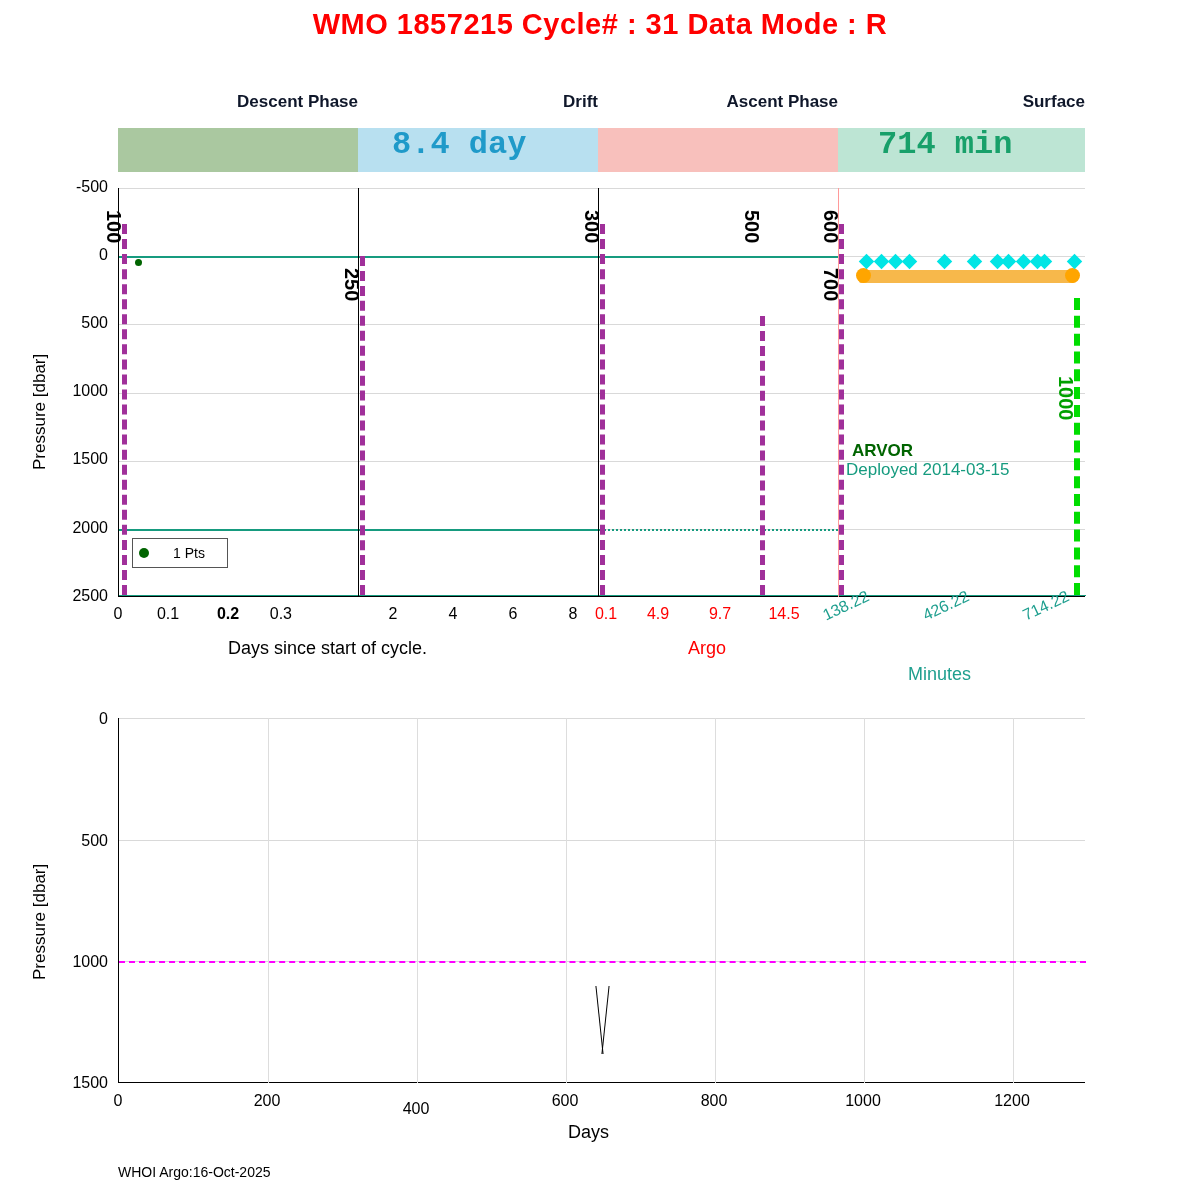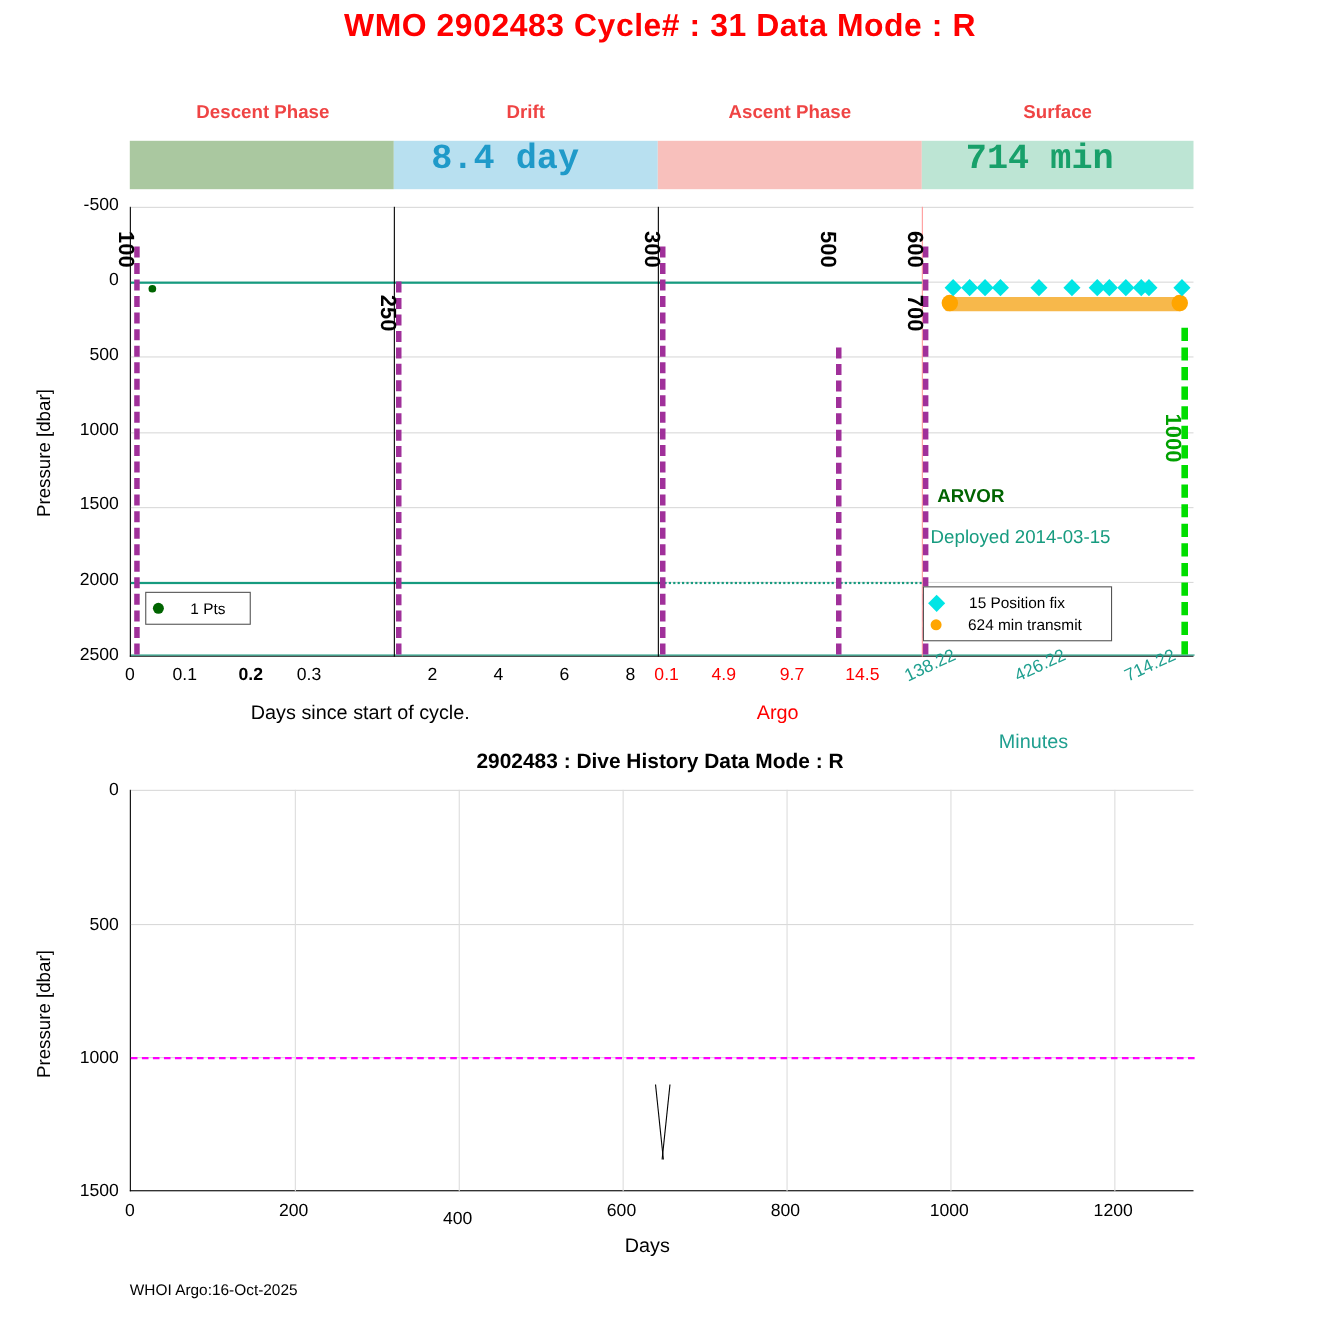--- a/index.html
+++ b/index.html
@@ -4,21 +4,21 @@
 <style>
   html,body{margin:0;padding:0;}
   body{width:1200px;height:1200px;background:#ffffff;font-family:"Liberation Sans",sans-serif;position:relative;overflow:hidden;}
   .abs{position:absolute;}
   #title{top:8px;left:0;width:1200px;text-align:center;color:#ff0000;font-size:29px;font-weight:bold;letter-spacing:0.5px;}
 
   
   #top-panel{left:0;top:60px;width:1200px;height:600px;}
   
   .plotbox{position:absolute;left:118px;top:128px;width:967px;height:409px;border-left:1.5px solid #000;border-bottom:1.5px solid #000;box-sizing:border-box;}
-  .phase-label{position:absolute;font-size:17px;font-weight:bold;color:#ef4444;text-align:center;}
+  .phase-label{position:absolute;font-size:17px;font-weight:bold;color:#0f172a;text-align:right;}
   .band{position:absolute;top:0;height:44px;}
   .band-text{position:absolute;font-size:32px;font-weight:bold;font-family:Liberation Mono, monospace;}
   .ylab{position:absolute;font-size:16px;color:#000;text-align:right;width:60px;}
   .xlab{position:absolute;font-size:16px;color:#000;text-align:center;}
   .gridh{position:absolute;left:0;height:1px;background:#d9d9d9;width:100%;}
   .vline{position:absolute;width:1.4px;background:#000;}
   .vdash{position:absolute;width:0;border-left:5px dashed #a0309a;}
   .vdash-green{position:absolute;width:0;border-left:6px dashed #00dd00;}
   .rot{transform-origin:left top;white-space:nowrap;}
   .axis-title{position:absolute;font-size:18px;}
@@ -29,21 +29,21 @@
   .diamond{width:11px;height:11px;background:#00e5e5;transform:rotate(45deg);display:inline-block;}
 
   
   #bottom-panel{left:0;top:660px;width:1200px;height:500px;}
   .plotbox2{position:absolute;left:118px;top:58px;width:967px;height:365px;border-left:1.5px solid #000;border-bottom:1.5px solid #000;box-sizing:border-box;}
   #foot{left:118px;top:1164px;font-size:14px;color:#000;}
 </style>
 </head>
 <body>
 
-<div class="abs" id="title">WMO 2902483   Cycle# : 31   Data Mode : R</div>
+<div class="abs" id="title">WMO 1857215   Cycle# : 31   Data Mode : R</div>
 
 <div class="abs" id="top-panel">
 
   <div class="phase-label" style="left:120px;top:32px;width:238px;">Descent Phase</div>
   <div class="phase-label" style="left:358px;top:32px;width:240px;">Drift</div>
   <div class="phase-label" style="left:598px;top:32px;width:240px;">Ascent Phase</div>
   <div class="phase-label" style="left:838px;top:32px;width:247px;">Surface</div>
 
   <div class="band" style="left:118px;top:68px;width:240px;background:#aac8a0;"></div>
   <div class="band" style="left:358px;top:68px;width:240px;background:#b8e0f0;"></div>
@@ -101,39 +101,29 @@
 
     <div class="rot" style="position:absolute;left:6px;top:22px;font-size:20px;font-weight:bold;transform:rotate(90deg);">100</div>
     <div class="rot" style="position:absolute;left:244px;top:80px;font-size:20px;font-weight:bold;transform:rotate(90deg);">250</div>
     <div class="rot" style="position:absolute;left:484px;top:22px;font-size:20px;font-weight:bold;transform:rotate(90deg);">300</div>
     <div class="rot" style="position:absolute;left:644px;top:22px;font-size:20px;font-weight:bold;transform:rotate(90deg);">500</div>
     <div class="rot" style="position:absolute;left:723px;top:22px;font-size:20px;font-weight:bold;transform:rotate(90deg);">600</div>
     <div class="rot" style="position:absolute;left:723px;top:80px;font-size:20px;font-weight:bold;transform:rotate(90deg);">700</div>
     <div class="rot" style="position:absolute;left:958px;top:188px;font-size:20px;font-weight:bold;color:#00a000;transform:rotate(90deg);">1000</div>
 
     <div style="position:absolute;left:733px;top:253px;font-size:17px;font-weight:bold;color:#006400;">ARVOR</div>
-    <div style="position:absolute;left:727px;top:291px;font-size:17px;color:#169b7f;">Deployed 2014-03-15</div>
+    <div style="position:absolute;left:727px;top:272px;font-size:17px;color:#169b7f;">Deployed 2014-03-15</div>
 
     <div class="legendbox" style="left:13px;top:350px;width:82px;">
       <div class="legrow">
           <span class="dot" style="background:#006400;"></span>
           <span>1 Pts</span>
         </div>
     </div>
 
-    <div class="legendbox" style="left:720px;top:345px;width:158px;">
-      <div class="legrow">
-          <span class="diamond"></span>
-          <span>15 Position fix</span>
-        </div>
-      <div class="legrow">
-          <span class="dot" style="background:#ffa500;"></span>
-          <span>624 min transmit</span>
-        </div>
-    </div>
   </div>
 
   <div class="ylab" style="left:48px;top:118px;">-500</div>
   <div class="ylab" style="left:48px;top:186px;">0</div>
   <div class="ylab" style="left:48px;top:254px;">500</div>
   <div class="ylab" style="left:48px;top:322px;">1000</div>
   <div class="ylab" style="left:48px;top:390px;">1500</div>
   <div class="ylab" style="left:48px;top:459px;">2000</div>
   <div class="ylab" style="left:48px;top:527px;">2500</div>
 
@@ -155,21 +145,20 @@
   <div class="xlab" style="left:760px;top:545px;width:48px;color:#ff0000;">14.5</div>
   <div class="axis-title" style="left:688px;top:578px;color:#ff0000;">Argo</div>
 
   <div class="rot" style="position:absolute;left:820px;top:548px;font-size:16px;color:#1f9f8f;transform:rotate(-25deg);">138.22</div>
   <div class="rot" style="position:absolute;left:920px;top:548px;font-size:16px;color:#1f9f8f;transform:rotate(-25deg);">426.22</div>
   <div class="rot" style="position:absolute;left:1020px;top:548px;font-size:16px;color:#1f9f8f;transform:rotate(-25deg);">714.22</div>
   <div class="axis-title" style="left:908px;top:604px;color:#1f9f8f;">Minutes</div>
 </div>
 
 <div class="abs" id="bottom-panel">
-  <div style="position:absolute;left:0;top:22px;width:1200px;text-align:center;font-size:19px;font-weight:bold;color:#000;">2902483 : Dive History      Data Mode : R</div>
 
   <div class="plotbox2">
 
     <div class="gridh" style="top:0px;"></div>
     <div class="gridh" style="top:122px;"></div>
     <div class="gridh" style="top:243px;"></div>
     <div style="position:absolute;left:149px;top:0;width:1px;height:365px;background:#dddddd;"></div>
     <div style="position:absolute;left:298px;top:0;width:1px;height:365px;background:#dddddd;"></div>
     <div style="position:absolute;left:447px;top:0;width:1px;height:365px;background:#dddddd;"></div>
     <div style="position:absolute;left:596px;top:0;width:1px;height:365px;background:#dddddd;"></div>

